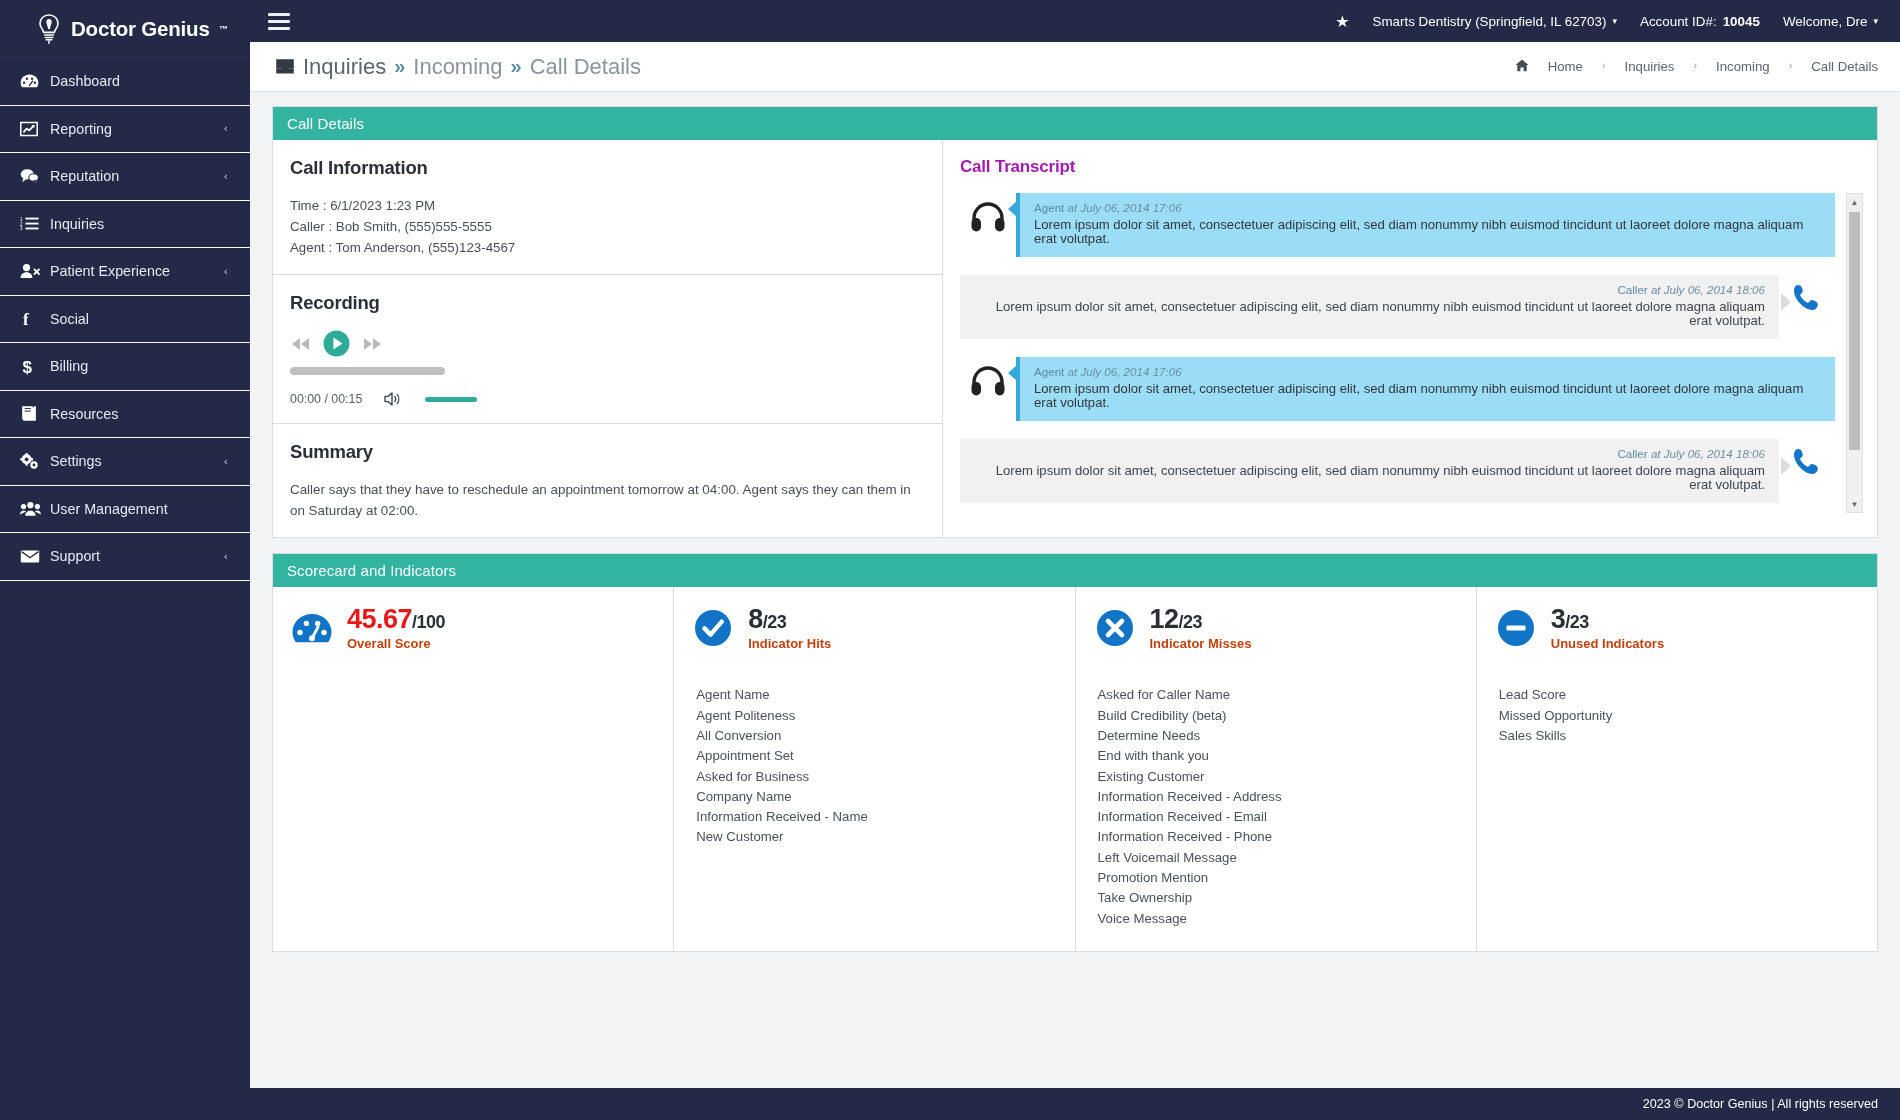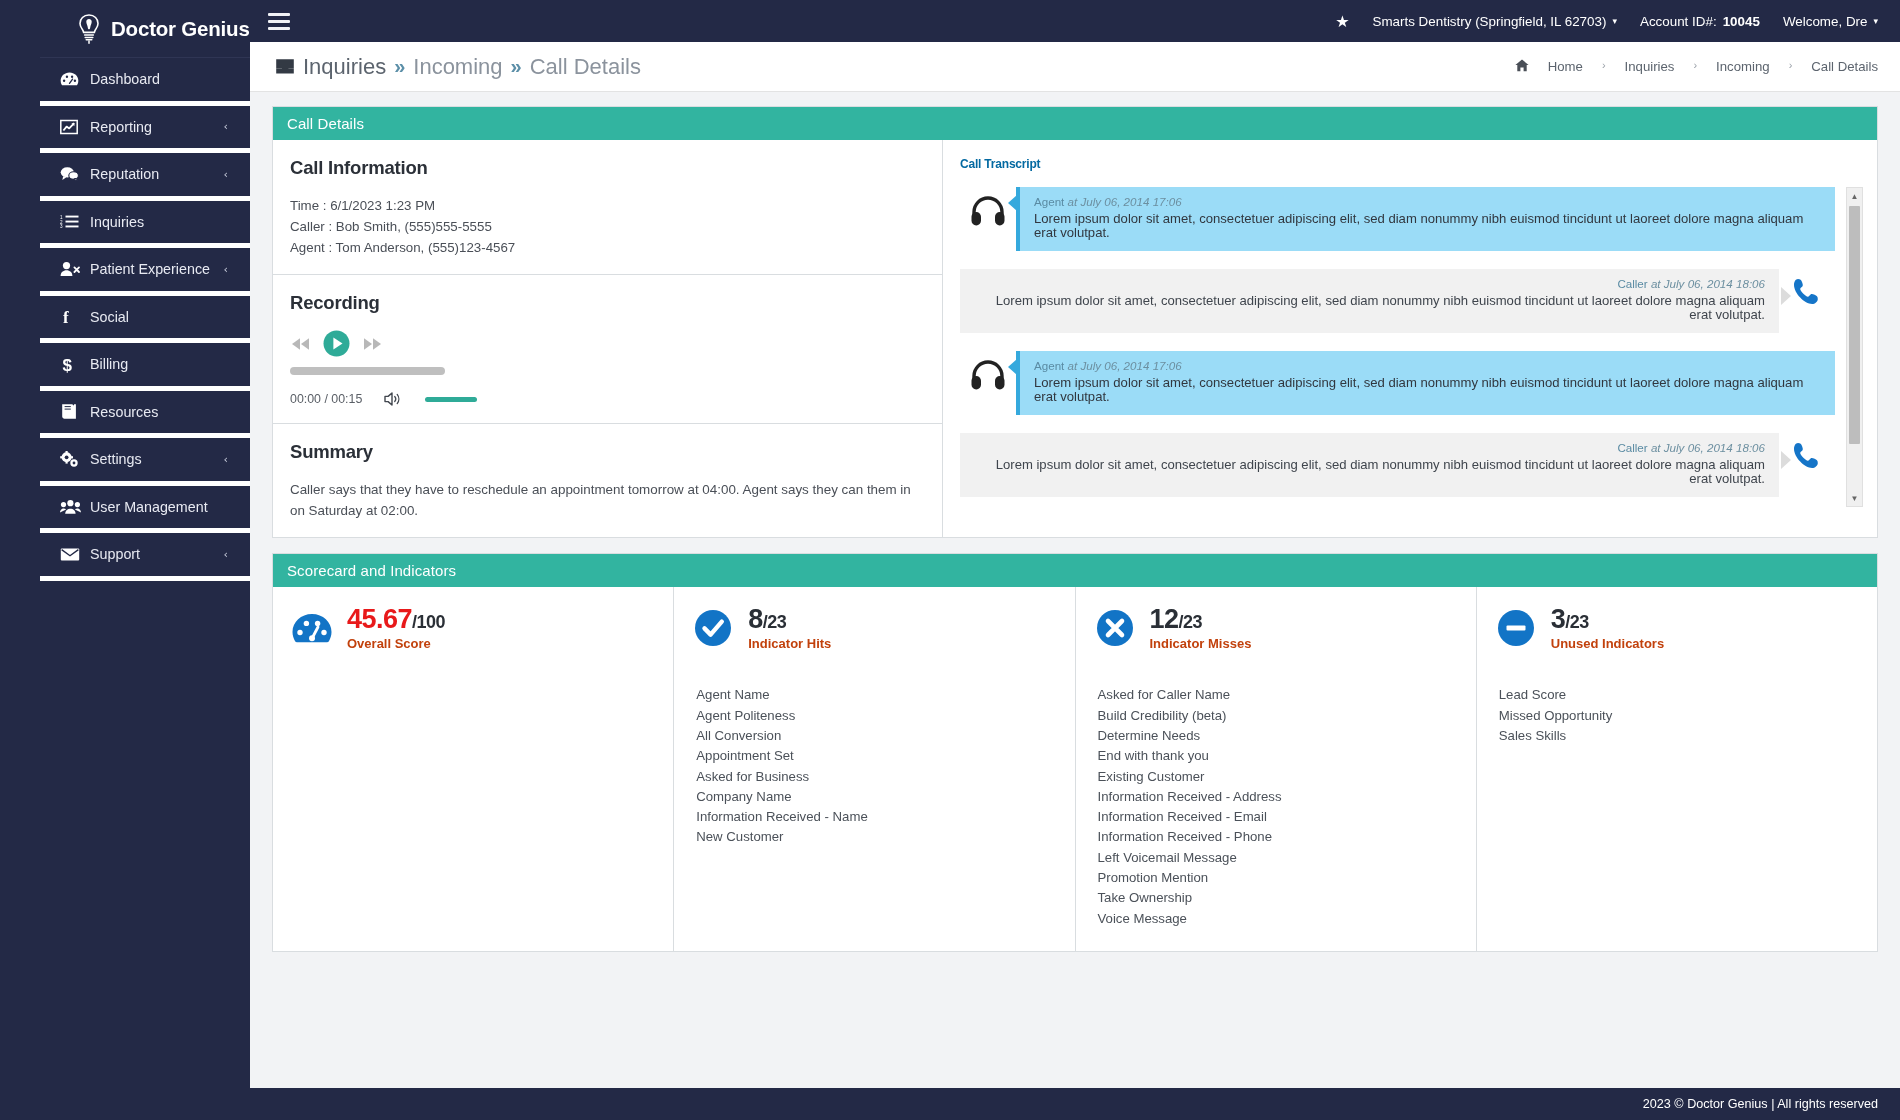--- a/index.html
+++ b/index.html
@@ -8,39 +8,39 @@
     font-family: "Liberation Sans", sans-serif;
     background: #ffffff;
     overflow: hidden;
   }
   .app { position: relative; width: 1900px; height: 1120px; display: flex; }
 
   
   .sidebar {
     width: 250px; min-width: 250px; height: 1120px;
     background: #232946;
-    display: flex; flex-direction: column; padding-left: 40px;
+    display: flex; flex-direction: column;
   }
   .brand {
     height: 58px; display: flex; align-items: center; gap: 9px;
     padding-left: 36px;
     border-bottom: 1px solid #2f3554;
   }
   .brand-logo { width: 26px; height: 30px; flex: 0 0 auto; }
   .brand-name {
     color: #ffffff; font-size: 20.5px; font-weight: bold;
     letter-spacing: -0.2px; white-space: nowrap;
   }
   .brand-tm { color: #ffffff; font-size: 9px; vertical-align: super; font-weight: bold; }
 
   .nav { display: flex; flex-direction: column; }
   .nav-item {
     height: 47.5px; display: flex; align-items: center;
     padding: 0 22px 0 20px;
-    border-bottom: 5px solid #ffffff;
+    border-bottom: 1px solid #ffffff;
     color: #e8eaf2; font-size: 14.3px;
     cursor: pointer; position: relative;
   }
   .nav-ico {
     width: 30px; min-width: 30px; display: flex;
     align-items: center; justify-content: flex-start;
     color: #ffffff;
   }
   .nav-ico svg { display: block; }
   .nav-label { flex: 1; white-space: nowrap; }
@@ -106,21 +106,21 @@
   .seekbar { width: 155px; height: 8px; background: #bfbfbf; border-radius: 4px; cursor: pointer; margin-bottom: 16px; }
   .player-foot { display: flex; align-items: center; gap: 22px; }
   .time { font-size: 12.4px; color: #5a5f66; font-family: "Liberation Sans", sans-serif; }
   .vol-icon { color: #444a52; cursor: pointer; display: inline-flex; }
   .volbar { width: 52px; height: 5px; background: #2fab98; border-radius: 3px; cursor: pointer; }
 
   .summary-text { font-size: 13.4px; color: #4a4f57; line-height: 21px; max-width: 640px; }
 
   
   .rightcol { flex: 1; padding: 17px 14px 14px 17px; min-width: 0; position: relative; }
-  .rightcol h3 { font-size: 12px; color: #0369a1; font-weight: bold; margin-bottom: 16px; letter-spacing: -0.2px; }
+  .rightcol h3 { font-size: 17px; color: #a21caf; font-weight: bold; margin-bottom: 16px; letter-spacing: -0.2px; }
   .tr-scroll { position: relative; height: 320px; overflow: hidden; padding-right: 28px; }
   .msg { display: flex; align-items: flex-start; margin-bottom: 18px; }
   .msg-ico { width: 56px; min-width: 56px; display: flex; align-items: center; justify-content: center; padding-top: 8px; }
   .bubble { position: relative; flex: 1; padding: 8px 14px 11px 14px; min-width: 0; }
   .msg.agent .bubble { background: #9bdcf7; border-left: 4px solid #35a9dd; }
   .msg.agent .bubble:before {
     content: ""; position: absolute; left: -12px; top: 8px;
     border-top: 8px solid transparent; border-bottom: 8px solid transparent;
     border-right: 9px solid #35a9dd;
   }

